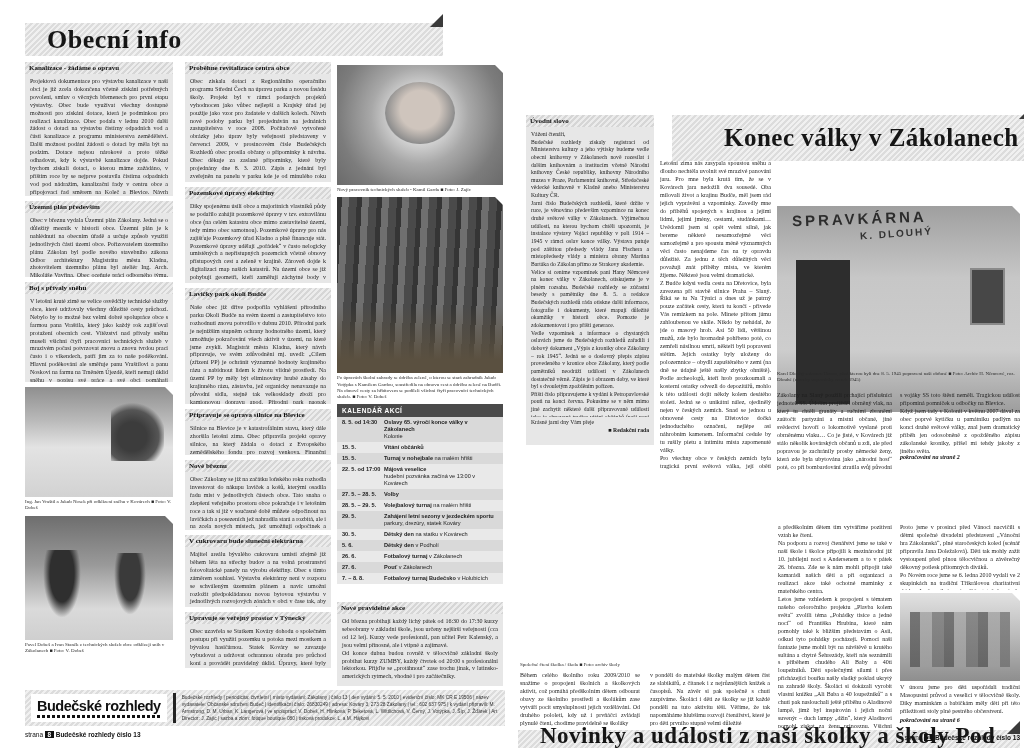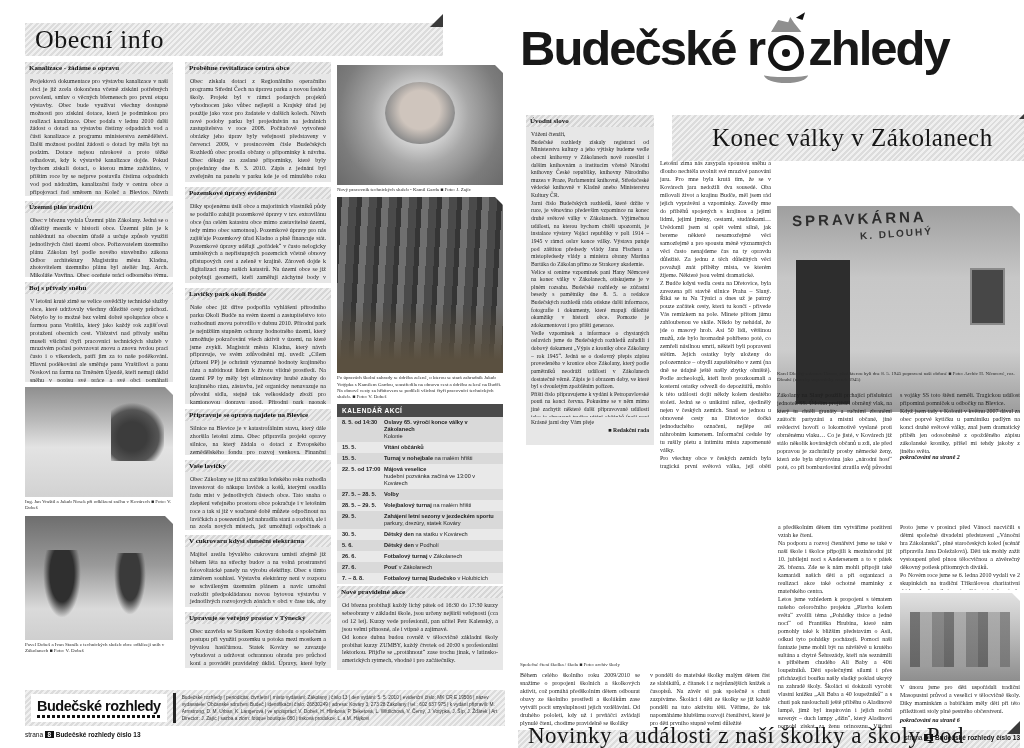--- a/index.html
+++ b/index.html
@@ -1,21 +1,21 @@
 <!DOCTYPE html>
 <html><head>
 <meta charset="utf-8">
 <style>
   html,body{margin:0;padding:0;width:1024px;height:748px;background:#fff;overflow:hidden;}
   body{font-family:"Liberation Serif",serif;color:#1b1b1b;position:relative;}
   .abs{position:absolute;}
   .stripe{background:repeating-linear-gradient(135deg,#dcdcdc 0 2px,#f0f0f0 2px 4px);}
   
   .banner{position:relative;display:flex;align-items:center;padding-left:10px;box-sizing:border-box;}
-  .banner .t{font-family:"Liberation Serif",serif;font-weight:normal;color:#161616;letter-spacing:0.5px;}
+  .banner .t{font-family:"Liberation Serif",serif;font-weight:bold;color:#161616;letter-spacing:0.5px;margin-left:12px;}
   .fold::after{content:"";position:absolute;right:0;top:-9px;width:0;height:0;
     border-left:13px solid transparent;border-bottom:13px solid #3a3a3a;}
   
   .artbox{margin-bottom:5px;}
   .art-head{font-size:7px;font-weight:bold;padding:2px 4px;color:#111;
     background:repeating-linear-gradient(135deg,#d6d6d6 0 2px,#ececec 2px 4px);}
   .art-body{background:#e7e7e7;padding:4px 5px;font-size:6px;line-height:1.32;
     text-align:justify;color:#222;overflow:hidden;white-space:pre-line;box-sizing:border-box;}
   .caption{font-size:5px;line-height:1.25;color:#2a2a2a;margin:2px 0 4px;}
   .photo{position:relative;overflow:hidden;background:#b5b5b5;}
@@ -93,58 +93,58 @@
   <div class="abs banner stripe fold" style="left:25px;top:23px;width:418px;height:33px;">
     <span class="t" style="font-size:26px;">Obecní info</span>
   </div>
 
   <div class="abs" style="left:25px;top:62px;width:148px;">
     <div class="artbox">
       <div class="art-head">Kanalizace - žádáme o opravu</div>
       <div class="art-body" style="height:122px;">Projektová dokumentace pro výstavbu kanalizace v naší obci je již zcela dokončena včetně získání potřebných povolení, smluv o věcných břemenech pro první etapu výstavby. Obec bude využívat všechny dostupné možnosti pro získání dotace, která je podmínkou pro realizaci kanalizace. Obec podala v lednu 2010 další žádost o dotaci na výstavbu čistírny odpadních vod a části kanalizace z programu ministerstva zemědělství. Další možnost podání žádosti o dotaci by měla být na podzim. Dotace nejsou nárokové a proto těžké odhadovat, kdy k výstavbě kanalizace dojde. Pokud bychom získali dotaci, o kterou máme zažádáno, v příštím roce by se nejprve postavila čistírna odpadních vod pod nádražím, kanalizační řady v centru obce a připojovací řad směrem na Koleč a Blevice. Návrh postupného připojení jednotlivých částí obce vychází z podmínek poskytnutí dotací kdy v první fázi musíme připojit co nejvíce obyvatel s co nejmenšími náklady na přípojku (náklady první fáze výstavby kanalizace totiž navyšuje výstavba čistírny). Dlouhodobá spolupráce obcí Zákolany, Koleč a Blevice na výstavbě a provozování společné čistírny odpadních vod byla definována trojstrannou smlouvou podepsanou osmého dubna.</div>
     </div>
     <div class="artbox">
-      <div class="art-head">Územní plán tradiční</div>
+      <div class="art-head">Územní plán především</div>
       <div class="art-body" style="height:64px;">Obec v březnu vydala Územní plán Zákolany. Jedná se o důležitý mezník v historii obce. Územní plán je k nahlédnutí na obecním úřadě a určuje způsob využití jednotlivých částí území obce. Pořizovatelem územního plánu Zákolan byl podle nového stavebního zákona Odbor architektury Magistrátu města Kladna, zhotovitelem územního plánu byl ateliér Ing. Arch. Mikoláše Vavřina. Obec oceňuje práci odborného týmu, přijatý územní plán je nezávislými odborníky hodnocen velmi dobře.</div>
     </div>
     <div class="artbox">
       <div class="art-head">Boj s přívaly sněhu</div>
       <div class="art-body" style="height:88px;">V letošní kruté zimě se velice osvědčily technické služby obce, které udržovaly všechny důležité cesty průchozí. Nebylo by to možné bez velmi dobré spolupráce obce s farmou pana Vraštila, který jako každý rok zajišťoval protažení obecních cest. Vítězství nad přívaly sněhu museli všichni čtyři pracovníci technických služeb v mrazivém počasí potvrzovat znovu a znovu tvrdou prací často i o víkendech, patří jim za to naše poděkování. Hlavní poděkování ale směřuje panu Vraštilovi a panu Noskovi na farmu na Trněném Újezdě, kteří nemají úklid sněhu v popisu své práce a své obci pomáhají dobrovolně. Na jednorázové vyklizení sněhu z centra obce jsme najali bagr, jiná profesionální firma zajistila shoz sněhu ze střechy školy.</div>
     </div>
     <div class="photo ph-tractor" style="width:148px;height:110px;"></div>
     <div class="caption">Ing. Jan Vraštil a Jakub Nosek při odklízení sněhu v Kovárech ■ Foto: V. Dobeš</div>
     <div class="photo ph-shovel" style="width:148px;height:124px;">
         <i></i>
       </div>
     <div class="caption">Pavel Dobeš a Ivan Staněk z technických služeb obce odklízejí sníh v Zákolanech ■ Foto: V. Dobeš</div>
   </div>
 
   <div class="abs" style="left:185px;top:62px;width:146px;">
     <div class="artbox">
       <div class="art-head">Proběhne revitalizace centra obce</div>
       <div class="art-body" style="height:108px;">Obec získala dotaci z Regionálního operačního programu Střední Čech na úpravu parku a novou fasádu školy. Projekt byl v rámci podaných projektů vyhodnocen jako vůbec nejlepší a Krajský úřad jej použije jako vzor pro žadatele v dalších kolech. Návrh nové podoby parku byl projednáván na jednáních zastupitelstva v roce 2008. Počítačově vytvořené obrázky jeho úprav byly veřejnosti představeny v červenci 2009, v prosincovém čísle Budečských Rozhledů obec prosila občany o připomínky k návrhu. Obec děkuje za zaslané připomínky, které byly projednány dne 8. 3. 2010. Zápis z jednání byl zveřejněn na panelu v parku kde je od minulého roku vidět i jeho nová podoba. Plánujeme, že úpravy parku a nová fasáda školy budou dokončeny v tomto roce. V současné chvíli se připravuje výběrové řízení na dodavatele stavby, podmínky výběrového řízení budou jako obvykle zveřejněny na úřední desce obce.</div>
     </div>
     <div class="artbox">
-      <div class="art-head">Pozemkové úpravy evidenční</div>
+      <div class="art-head">Pozemkové úpravy elektřiny</div>
       <div class="art-body" style="height:84px;">Díky spojenému úsilí obce a majoritních vlastníků půdy se podařilo zahájit pozemkové úpravy v tzv. extravilánu obce (na celém katastru obce mimo zastavitelné území, tedy mimo obec samotnou). Pozemkové úpravy pro nás zajišťuje Pozemkový úřad Kladno a plně financuje stát. Pozemkové úpravy udělají „pořádek“ v často nelogicky umístěných a nepřístupných pozemcích včetně obnovy přístupových cest a zeleně v krajině. Zároveň dojde k digitalizaci map našich katastrů. Na území obce se již pohybují geometři, kteří zaměřují záchytné body v krajině a barevně je označují. Prosíme, nezničte tyto značky, které jsou umisťovány v zájmu naší obce. Majitelé pozemků budou včas informováni a Pozemkový úřad je přizve k jednání.</div>
     </div>
     <div class="artbox">
       <div class="art-head">Lavičky park okolí Budče</div>
       <div class="art-body" style="height:104px;">Naše obec již dříve podpořila vyhlášení přírodního parku Okolí Budče na svém území a zastupitelstvo toto rozhodnutí znovu potvrdilo v dubnu 2010. Přírodní park je nejnižším stupněm ochrany hodnotného území, který umožňuje pokračování všech aktivit v území, na které jsme zvyklí. Magistrát města Kladna, který návrh připravuje, ve svém zdůvodnění mj. uvedl: „Cílem (zřízení PP) je ochránit významné hodnoty krajinného rázu a nabídnout lidem k životu vlídné prostředí. Na území PP by měly být eliminovány hrubé zásahy do krajinného rázu, zástavba, jež organicky nenavazuje na původní sídla, stejně tak velkosklady zboží pro kamionovou dopravu apod. Přírodní park naopak neznamená omezení zástavby, která citlivě navazuje na již zastavěné území a je vyhodnocena a schválena v územních plánech.“</div>
     </div>
     <div class="artbox">
-      <div class="art-head">Připravuje se oprava najdete na Blevice</div>
+      <div class="art-head">Připravuje se oprava silnice na Blevice</div>
       <div class="art-body" style="height:34px;">Silnice na Blevice je v katastrofálním stavu, který dále zhoršila letošní zima. Obec připravila projekt opravy silnice, na který žádala o dotaci z Evropského zemědělského fondu pro rozvoj venkova. Finanční prostředky jsme zatím nezískali, finance na opravu sháníme dál.</div>
     </div>
     <div class="artbox">
-      <div class="art-head">Vaše lavičky</div>
+      <div class="art-head">Nové březnu</div>
       <div class="art-body" style="height:58px;">Obec Zákolany se již na začátku loňského roku rozhodla investovat do nákupu laviček a košů, kterými osadila řadu míst v jednotlivých částech obce. Tato snaha o zlepšení veřejného prostoru obce pokračuje i v letošním roce a tak si již v současné době můžete odpočinout na lavičkách a posezeních jež nahradila stará a rozbitá, ale i na zcela nových místech, jež umožňují odpočinek a setkávání. I do budoucna chceme v úpravách veřejných prostranství pokračovat a tak uvítáme Vaše návrhy kde ještě zbudovat posezení a instalovat lavičky. Lavičky osazují Pavel Dobeš a Ivan Staněk z technických služeb obce.</div>
     </div>
     <div class="artbox">
-      <div class="art-head">V cukrovaru kdysi sluneční elektrárna</div>
+      <div class="art-head">V cukrovaru bude sluneční elektrárna</div>
       <div class="art-body" style="height:60px;">Majitel areálu bývalého cukrovaru umístí zřejmě již během léta na střechy budov a na volná prostranství fotovoltaické panely na výrobu elektřiny. Obec s tímto záměrem souhlasí. Výstavba elektrárny není v rozporu se schváleným územním plánem a navíc umožní rozložit předpokládanou novou bytovou výstavbu v jednotlivých rozvojových zónách v obci v čase tak, aby nedošlo ke skokovému nárůstu počtu obyvatel, který by pro rozvoj obce nebyl žádoucí. Majitelé počítají s alespoň částečným využitím areálu pro bydlení v dlouhodobějším časovém horizontu.</div>
     </div>
     <div class="artbox">
       <div class="art-head">Upravuje se veřejný prostor v Týnecký</div>
       <div class="art-body" style="height:44px;">Obec uzavřela se Statkem Kováry dohodu o společném postupu při využití pozemku u potoka mezi mostkem a bývalou hasičárnou. Statek Kováry se zavazuje vybudovat a udržovat ochrannou ohradu pro průchod koní a provádět pravidelný úklid. Úpravy, které byly opakovaně projednány s občany, budou dokončeny do konce června, pozemek u potoka pak bude využitelný pro veřejnost.</div>
     </div>
   </div>
 
   <div class="abs" style="left:337px;top:65px;width:166px;">
     <div class="photo ph-portrait" style="width:166px;height:120px;"></div>
@@ -207,21 +207,21 @@
         <span class="cal-ev"><b>Pouť</b>
         <span>v Zákolanech</span></span>
       </div>
       <div class="cal-row even">
         <span class="cal-date">7. – 8. 8.</span>
         <span class="cal-ev"><b>Fotbalový turnaj Budečsko</b>
         <span>v Holubicích</span></span>
       </div>
     </div>
 
-    <div class="artbox" style="margin-top:2px;border-radius:28px;">
+    <div class="artbox" style="margin-top:18px;border-radius:28px;">
       <div class="art-head">Nové pravidelné akce</div>
       <div class="art-body" style="height:72px;">Od března probíhají každý lichý pátek od 16:30 do 17:30 kurzy sebeobrany v základní škole, jsou určeny nejširší veřejnosti (cca od 12 let). Kurzy vede profesionál, pan učitel Petr Kalenský, a jsou velmi přínosné, ale i vtipné a zajímavé.
 Od konce dubna budou rovněž v tělocvičně základní školy probíhat kurzy ZUMBY, každý čtvrtek od 20:00 s profesionální lektorkou. Přijďte se „protáhnout“ zase trochu jinak, v latinsko-amerických rytmech, vhodné i pro začátečníky.</div>
     </div>
   </div>
 
   <div class="abs fimprint stripe" style="left:25px;top:690px;width:480px;height:36px;">
     <div class="flogo">
       <span>Budečské rozhledy</span><span class="ul"></span>
     </div>
@@ -229,30 +229,20 @@
     <div class="ftext">Budečské rozhledy | periodicita: čtvrtletní | místo vydávání: Zákolany | číslo 13 | den vydání: 5. 5. 2010 | evidenční číslo: MK ČR E 19506 | název vydavatele: Občanské sdružení Budeč | identifikační číslo: 26830249 | adresa: Kováry 3, 273 28 Zákolany | tel.: 602 637 975 | k vydání připravili: M. Armstrong, D. M. Urban, K. Langerová | ve spolupráci: V. Dobeš, H. Hlinková, P. Beketová, L. Wittlichová, V. Černý, J. Votýpka, J. Šíp, J. Žďárek | Art Director: J. Zajíc | sazba a zlom: fotique boutique 080 | tisková produkce: L. a M. Hájkovi</div>
   </div>
   <div class="abs pageline" style="left:25px;top:731px;">
     <span>strana</span><span class="num">8</span><b>Budečské rozhledy číslo 13</b>
   </div>
 </div>
 
 <div class="abs" style="left:512px;top:0;width:512px;height:748px;">
 
   <div class="abs" style="left:8px;top:24px;width:496px;">
-    <div class="logo-line">
-      <span>Budečské r</span>
-      <span class="eye-wrap">
-        <span class="tower"></span>
-          <span class="bird"></span>
-          <span class="eye"></span>
-          <span class="arc"></span>
-      </span>
-      <span>zhledy</span>
-    </div>
   </div>
 
   <div class="abs" style="left:14px;top:115px;width:128px;height:330px;background:#e7e7e7;">
     <div class="art-head">Úvodní slovo</div>
     <div class="uv-body" style="height:282px;padding:4px 5px;">Vážení čtenáři,
 Budečské rozhledy získaly registraci od Ministerstva kultury a jeho výtisky budeme vedle obecní knihovny v Zákolanech nově rozesílat i dalším knihovnám a institucím včetně Národní knihovny České republiky, knihovny Národního muzea v Praze, Parlamentní knihovně, Středočeské vědecké knihovně v Kladně anebo Ministerstvu Kultury ČR.
 Jarní číslo Budečských rozhledů, které držíte v ruce, je věnováno především vzpomínce na konec druhé světové války v Zákolanech. Výjimečnou událostí, na kterou bychom chtěli upozornit, je instalace výstavy Vojáci republiky v poli 1914 – 1945 v rámci oslav konce války. Výstava putuje pod záštitou předsedy vlády Jana Fischera a místopředsedy vlády a ministra obrany Martina Bartáka do Zákolan přímo ze Strakovy akademie.
 Velice si ceníme vzpomínek paní Hany Němcové na konec války v Zákolanech, otiskujeme je v plném rozsahu. Budečské rozhledy se zúčastní besedy s pamětníky dne 8. 5. a redakce Budečských rozhledů ráda otiskne další informace, fotografie i dokumenty, které mapují důležité okamžiky v historii obce. Pomozte je zdokumentovat i pro příští generace.
 Vedle vzpomínek a informace o chystaných oslavách jsme do Budečských rozhledů zařadili i dobový dokument „Výpis z kroniky obce Zákolany – rok 1945“. Jedná se o doslovný přepis zápisu provedeného v kronice obce Zákolany, který podle pamětníků neodráží události v Zákolanech dostatečně věrně. Zápis je i obrazem doby, ve které byl s dvouletým zpožděním pořízen.
 Příští číslo připravujeme k vydání k Petropavlovské pouti na konci června. Pokusíme se v něm mimo jiné zachytit některé další připravované události jako je obnovená tradice vítání občánků (naši noví občané byli se svými rodiči a dalšími blízkými lidmi pozváni na vítání občánků dne 15. 5.) anebo v pořadí již druhá Májová veselice, která se uskuteční 22. 5. a na kterou najdete pozvánku na straně 7.</div>

